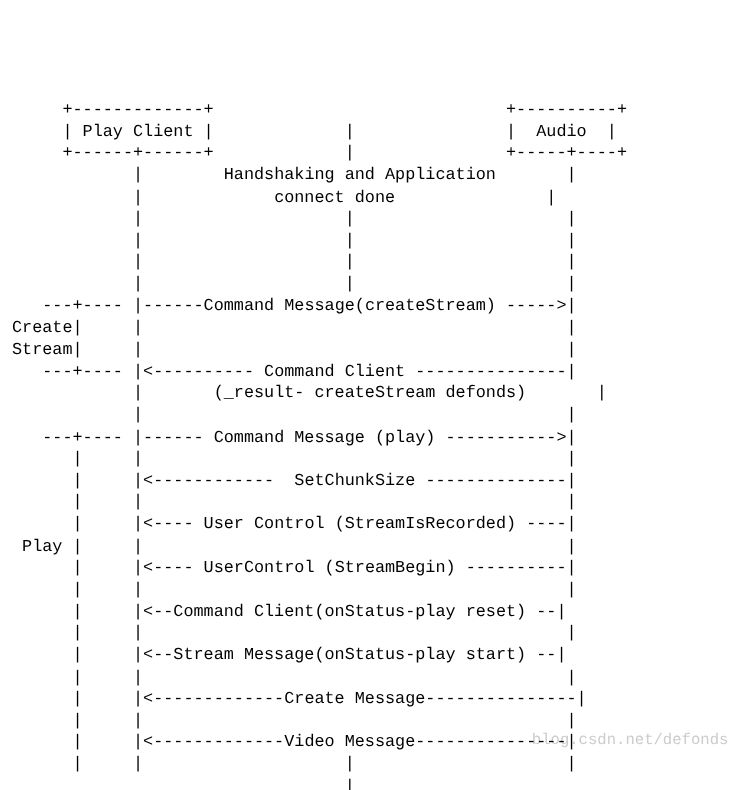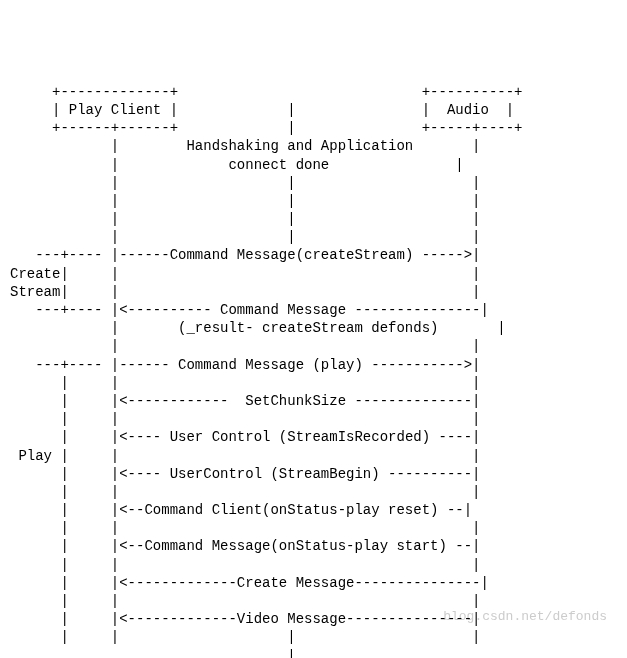--- a/index.html
+++ b/index.html
@@ -34,34 +34,34 @@
      +------+------+             |               +-----+----+
             |        <span>Handshaking and Application</span>       |
             |             <span>connect done</span>               |
             |                    |                     |
             |                    |                     |
             |                    |                     |
             |                    |                     |
    ---+---- |------<span>Command Message(createStream)</span> -----&gt;|
 <span>Create</span>|     |                                          |
 <span>Stream</span>|     |                                          |
-   ---+---- |&lt;---------- <span>Command Message</span> ---------------|
+   ---+---- |&lt;---------- <span>Command Client</span> ---------------|
             |       <span>(_result- createStream defonds)</span>       |
             |                                          |
    ---+---- |------ <span>Command Message (play)</span> -----------&gt;|
       |     |                                          |
       |     |&lt;------------  <span>SetChunkSize</span> --------------|
       |     |                                          |
       |     |&lt;---- <span>User Control (StreamIsRecorded)</span> ----|
  <span>Play</span> |     |                                          |
       |     |&lt;---- <span>UserControl (StreamBegin)</span> ----------|
       |     |                                          |
       |     |&lt;--<span>Command Client(onStatus-play reset)</span> --|
       |     |                                          |
-      |     |&lt;--<span>Command Message(onStatus-play start)</span> --|
+      |     |&lt;--<span>Stream Message(onStatus-play start)</span> --|
       |     |                                          |
       |     |&lt;-------------<span>Create Message</span>---------------|
       |     |                                          |
       |     |&lt;-------------<span>Video Message</span>---------------|
       |     |                    |                     |
                                  |
        
 
               </div>
 

